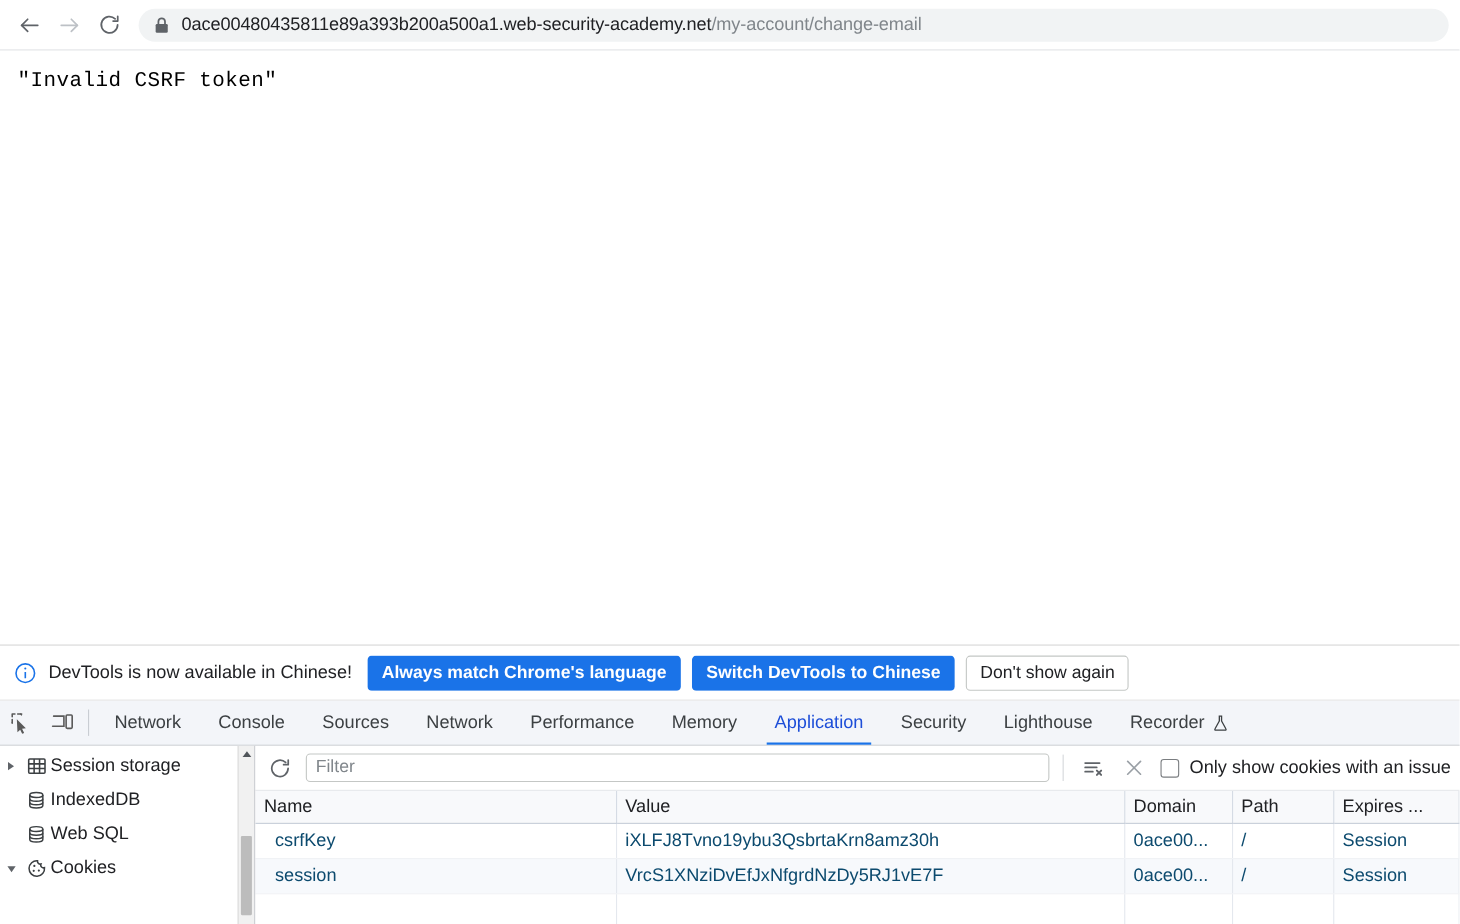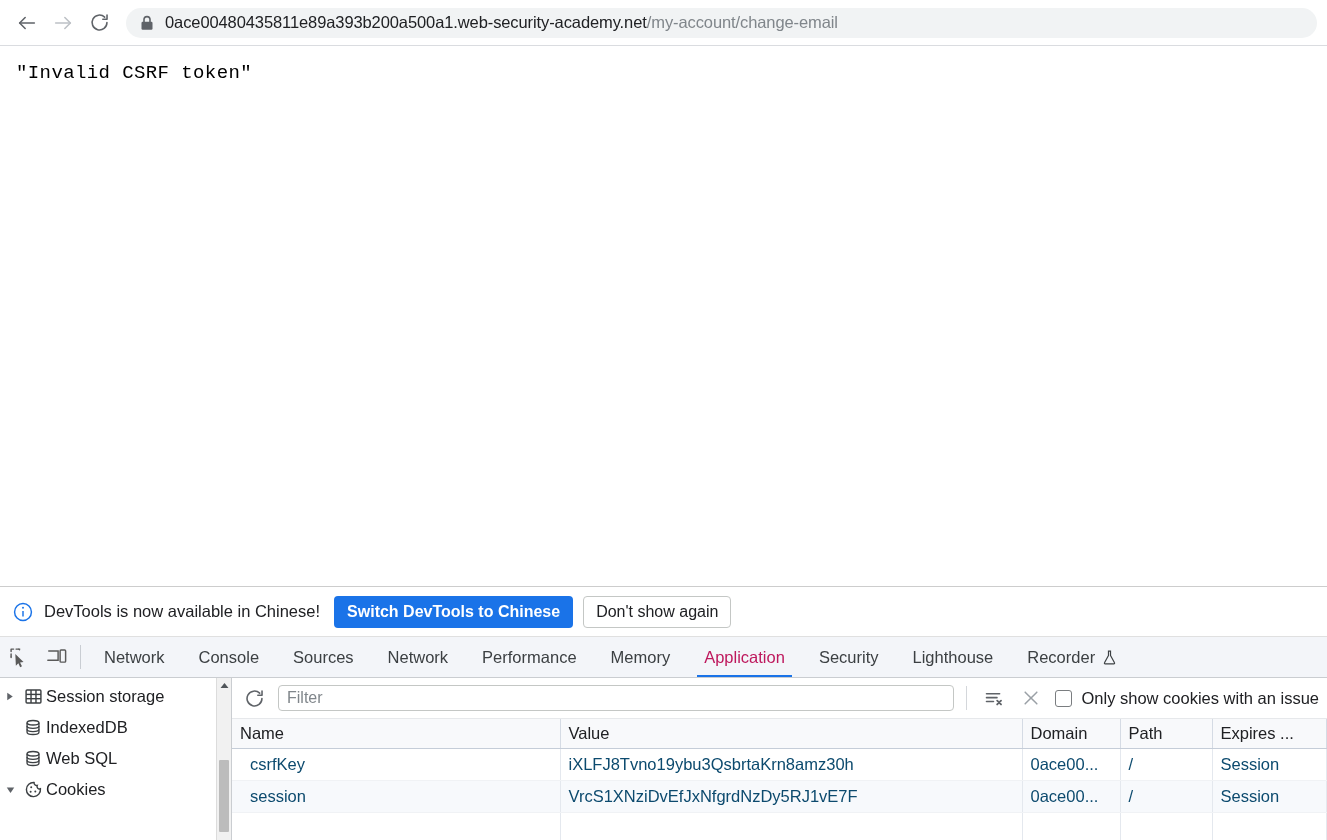--- a/index.html
+++ b/index.html
@@ -132,21 +132,21 @@
     display: flex;
     align-items: center;
     gap: 6px;
     padding: 0 17px;
     font-size: 16.5px;
     color: #3c4043;
     white-space: nowrap;
     position: relative;
     cursor: pointer;
   }
-  .dt-tab.active { color: #be185d; }
+  .dt-tab.active { color: #1d4ed8; }
   .dt-tab.active::after {
     content: "";
     position: absolute;
     left: 10px; right: 10px; bottom: 0;
     height: 2px;
     background: #1a73e8;
   }
   .dt-tab .tab-glyph { display: flex; align-items: center; }
 
   
@@ -355,20 +355,21 @@
 
   <div id="devtools-notice">
     <span id="notice-info-icon">
       <svg width="22" height="22" viewBox="0 0 24 24" fill="none" stroke="currentColor" stroke-width="1.6">
         <circle cx="12" cy="12" r="9.2"></circle>
         <line x1="12" y1="10.8" x2="12" y2="17"></line>
         <circle cx="12" cy="7.4" r="1.05" fill="currentColor" stroke="none"></circle>
       </svg>
     </span>
     <span id="notice-text">DevTools is now available in Chinese!</span>
+    <button class="notice-btn primary">Always match Chrome's language</button>
     <button class="notice-btn primary">Switch DevTools to Chinese</button>
     <button class="notice-btn secondary">Don't show again</button>
   </div>
 
   <div id="devtools-tabs">
     <div class="tool-icon-btn">
       <svg width="21" height="21" viewBox="0 0 22 22" fill="none" stroke="currentColor" stroke-width="1.5">
         <path d="M2.2 2.2h2.6M7.4 2.2h2.6M2.2 7.4v2.6M2.2 2.2v2.6" stroke-linecap="round"></path>
         <path d="M10.2 2.2h.8v.8M2.2 10.4v.6" stroke-linecap="round"></path>
         <path d="M6.6 7.3l8.6 8.4-3.6.5 2 4-1.9.9-1.9-4-2.6 2.5z" fill="currentColor" stroke="none"></path>

